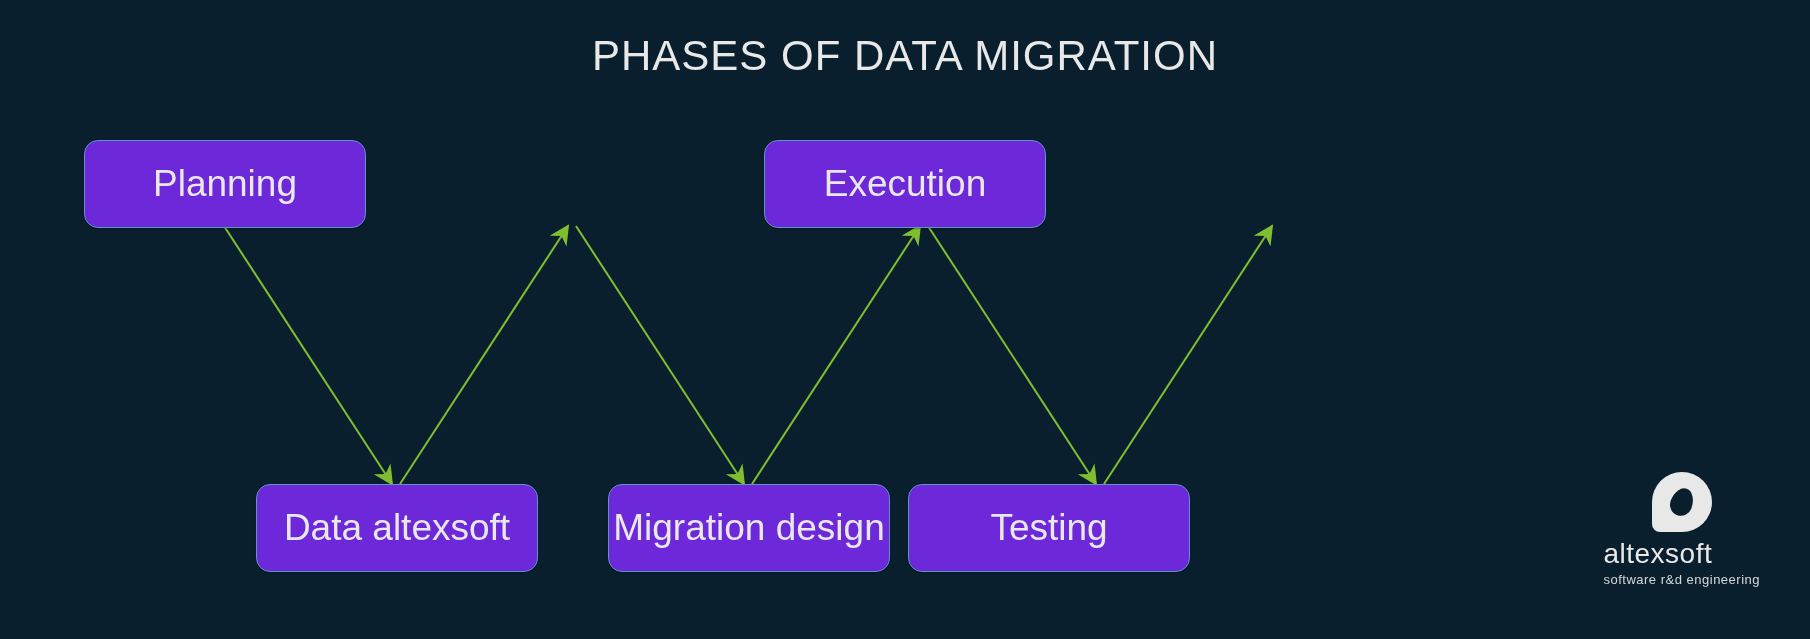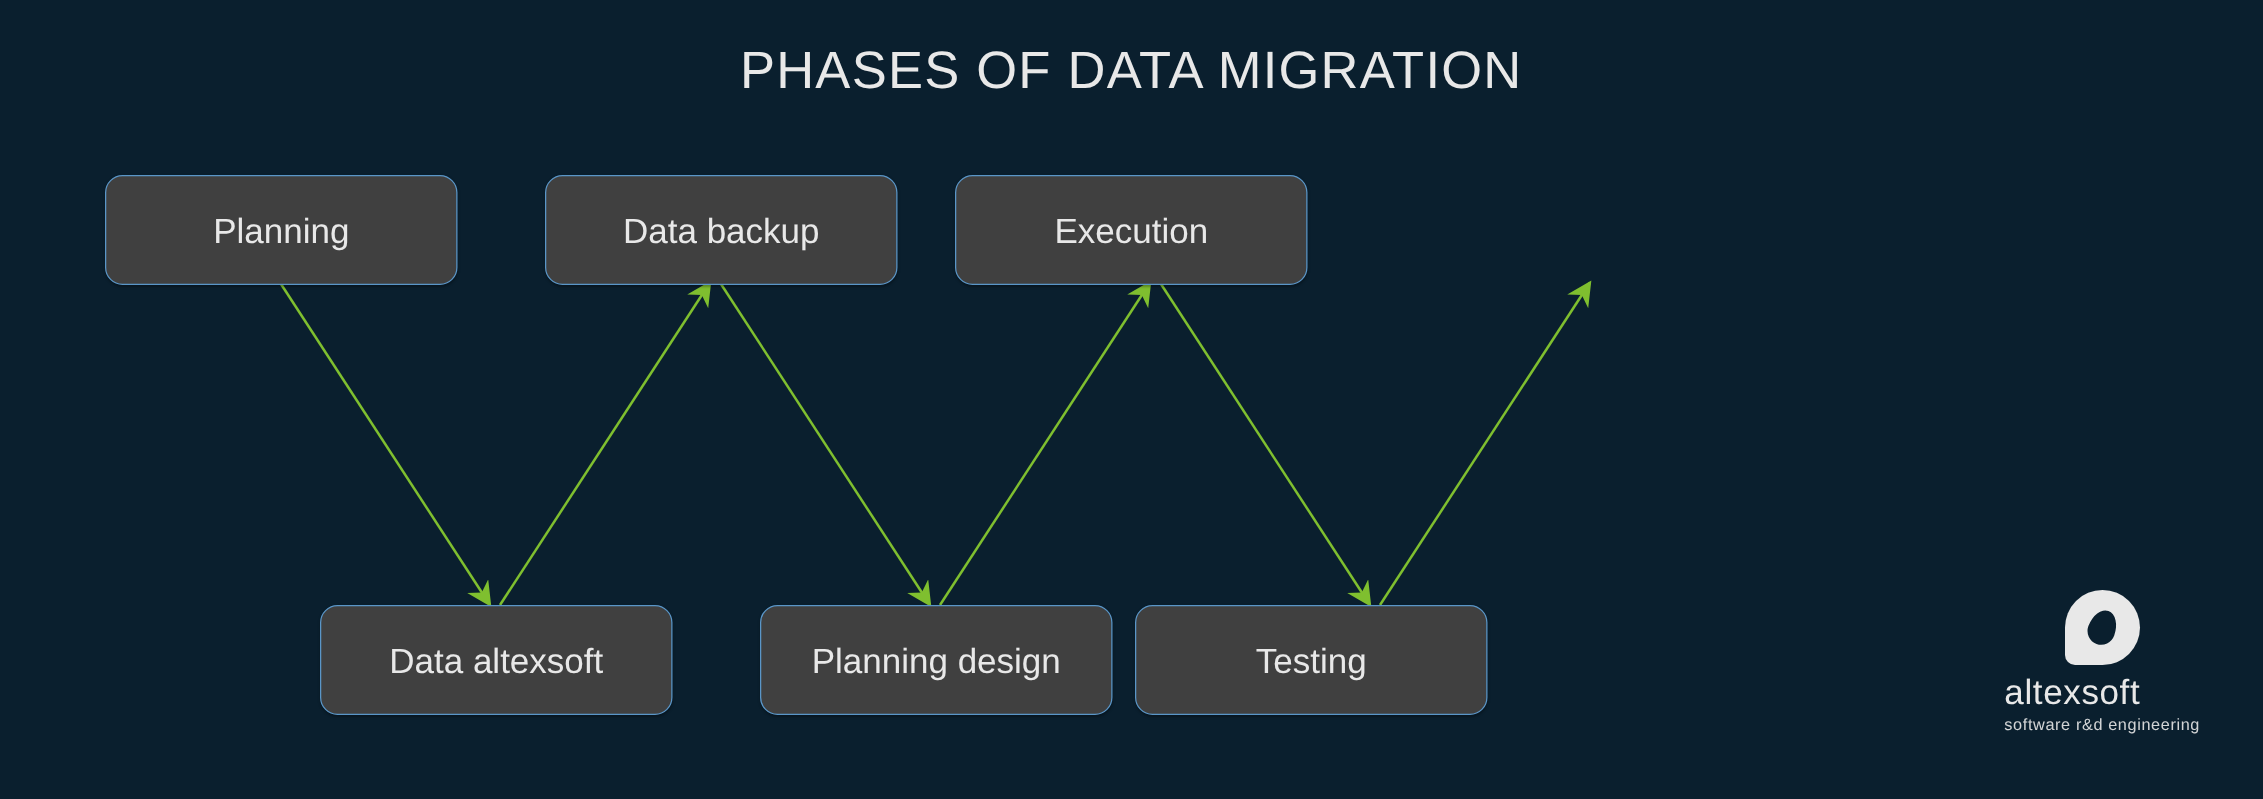--- a/index.html
+++ b/index.html
@@ -1,18 +1,18 @@
 <!DOCTYPE html>
 <html><head>
 <meta charset="utf-8">
 <style>
   html,body{margin:0;padding:0;width:1810px;height:639px;background:#0a1f2e;font-family:Arial,Helvetica,sans-serif;overflow:hidden}
   .canvas{position:relative;width:1810px;height:627px}
   .title{position:absolute;left:0;right:0;top:32px;text-align:center;color:#e8e8e8;font-size:42px;letter-spacing:1px;font-weight:500}
-  .node{position:absolute;width:280px;height:86px;background:#404040;border:1px solid #5a96c8;border-radius:14px;color:#e8e8e8;font-size:28px;display:flex;align-items:center;justify-content:center;text-align:center;box-shadow:0 1px 2px rgba(0,0,0,.3);line-height:1.25}
+  .node{position:absolute;width:280px;height:86px;background:#6d28d9;border:1px solid #5a96c8;border-radius:14px;color:#e8e8e8;font-size:37px;display:flex;align-items:center;justify-content:center;text-align:center;box-shadow:0 1px 2px rgba(0,0,0,.3);line-height:1.25}
   svg.arrows{position:absolute;top:0;left:0;width:1810px;height:639px;pointer-events:none}
   .logo{position:absolute;right:50px;bottom:40px;color:#e8e8e8;text-align:left}
   .logo .bubble{width:60px;height:60px;margin:0 auto 6px auto;background:#e8e8e8;border-radius:50% 50% 50% 8px;position:relative}
   .logo .bubble::after{content:"";position:absolute;left:50%;top:50%;width:22px;height:28px;transform:translate(-50%,-50%) rotate(20deg);background:#0a1f2e;border-radius:50% 50% 50% 50%/60% 60% 40% 40%}
   .logo .name{font-size:28px;font-weight:400;letter-spacing:.5px}
   .logo .tag{font-size:13px;letter-spacing:.5px;opacity:.9;margin-top:2px}
 </style>
 </head>
 <body>
 
@@ -35,32 +35,29 @@
     <line x1="752" y1="484" x2="920" y2="226" stroke="#7fbf2f" stroke-width="2" marker-end="url(#ah)"></line>
 
     <line x1="928" y1="226" x2="1096" y2="484" stroke="#7fbf2f" stroke-width="2" marker-end="url(#ah)"></line>
 
     <line x1="1104" y1="484" x2="1272" y2="226" stroke="#7fbf2f" stroke-width="2" marker-end="url(#ah)"></line>
   </svg>
 
   <div class="node" style="left:84px;top:140px">
       <span>Planning</span>
     </div>
-  <div class="node" style="left:436px;top:140px">
-      <span>Data backup</span>
-    </div>
   <div class="node" style="left:764px;top:140px">
       <span>Execution</span>
     </div>
 
   <div class="node" style="left:256px;top:484px">
       <span>Data altexsoft</span>
     </div>
   <div class="node" style="left:608px;top:484px">
-      <span>Planning design</span>
+      <span>Migration design</span>
     </div>
   <div class="node" style="left:908px;top:484px">
       <span>Testing</span>
     </div>
 
   <div class="logo">
     <div class="bubble"></div>
     <div class="name">altexsoft</div>
     <div class="tag">software r&amp;d engineering</div>
   </div>

